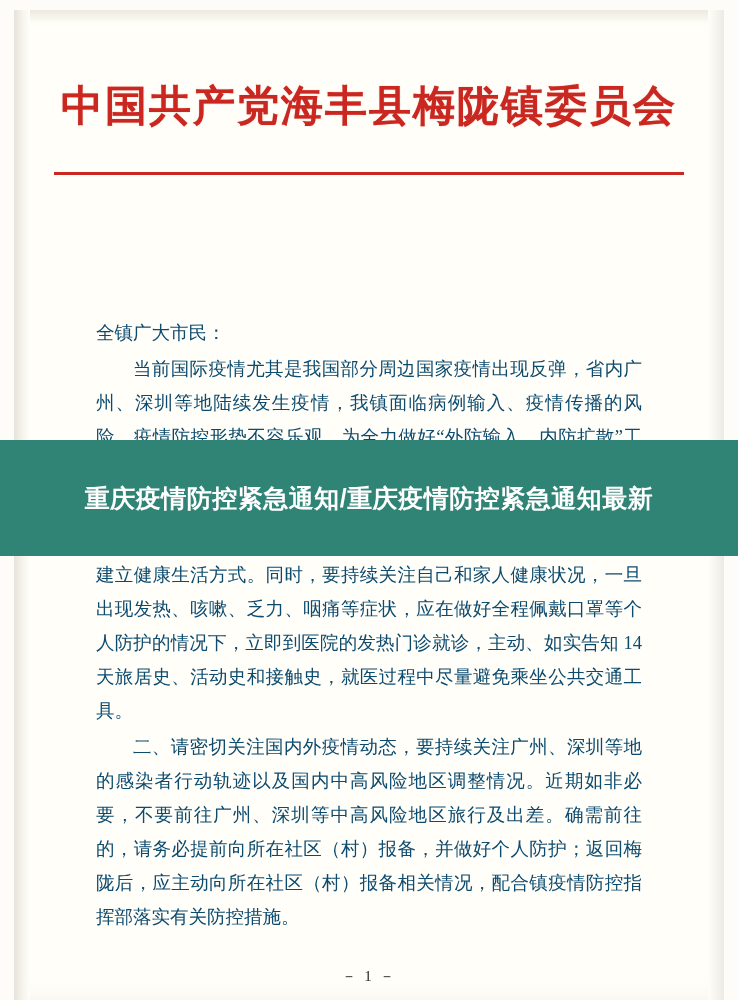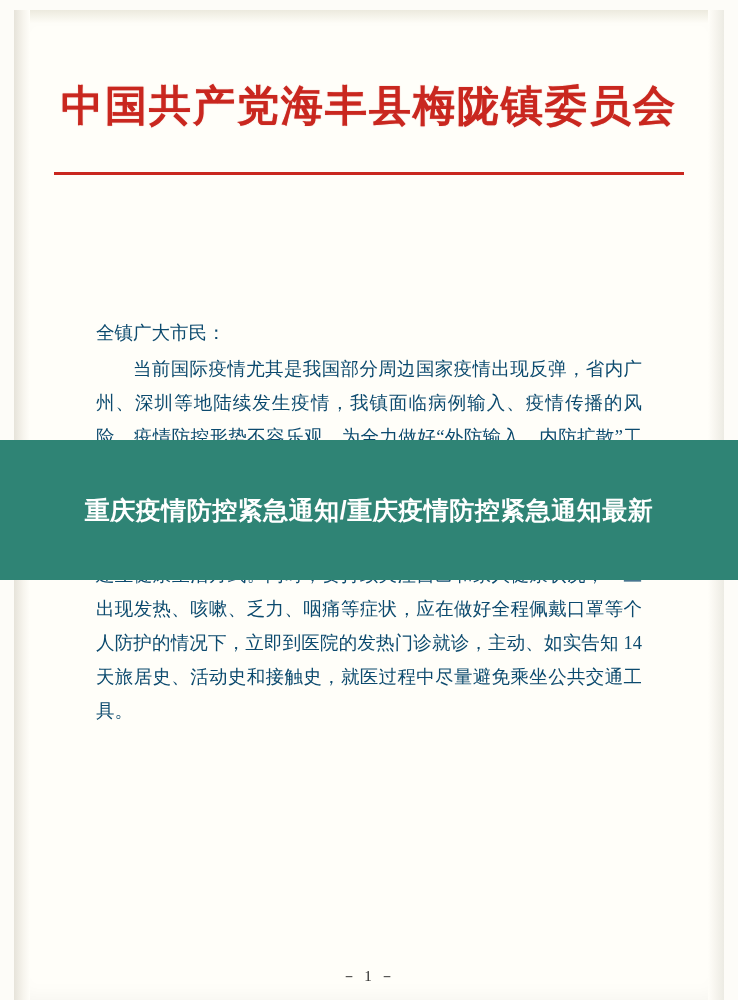--- a/index.html
+++ b/index.html
@@ -124,21 +124,21 @@
     color: #2a2a2a;
     letter-spacing: 2px;
   }
 
   
   .overlay-banner {
     position: absolute;
     left: 0;
     right: 0;
     top: 440px;
-    height: 140px;
+    height: 116px;
     background: #2f8475;
     display: flex;
     align-items: center;
     justify-content: center;
     padding: 0 22px;
     box-sizing: border-box;
   }
   .overlay-text {
     color: #ffffff;
     font-family: "Liberation Sans", "DejaVu Sans", sans-serif;
@@ -162,20 +162,21 @@
   <div class="org-title">中国共产党海丰县梅陇镇委员会</div>
 
   <div class="red-rule"></div>
 
 
 
   <div class="body-text">
     <p class="salutation">全镇广大市民：</p>
     <p class="indent2">当前国际疫情尤其是我国部分周边国家疫情出现反弹，省内广州、深圳等地陆续发生疫情，我镇面临病例输入、疫情传播的风险，疫情防控形势不容乐观。为全力做好“外防输入、内防扩散”工作，现将有关事项通告如下：</p>
     <p class="indent2">一、请广大市民时刻保持个人防护意识，养成科学佩戴口罩、勤洗手、常通风、不扎堆、不聚集、使用公筷等良好的卫生习惯，建立健康生活方式。同时，要持续关注自己和家人健康状况，一旦出现发热、咳嗽、乏力、咽痛等症状，应在做好全程佩戴口罩等个人防护的情况下，立即到医院的发热门诊就诊，主动、如实告知 14 天旅居史、活动史和接触史，就医过程中尽量避免乘坐公共交通工具。</p>
+    <p class="indent2">二、请密切关注国内外疫情动态，要持续关注广州、深圳等地的感染者行动轨迹以及国内中高风险地区调整情况。近期如非必要，不要前往广州、深圳等中高风险地区旅行及出差。确需前往的，请务必提前向所在社区（村）报备，并做好个人防护；返回梅陇后，应主动向所在社区（村）报备相关情况，配合镇疫情防控指挥部落实有关防控措施。</p>
   </div>
 
   <div class="page-number">－ 1 －</div>
 
   <div class="overlay-banner">
     <div class="overlay-text">重庆疫情防控紧急通知/重庆疫情防控紧急通知最新</div>
   </div>
 </div>
 
 </body></html>

